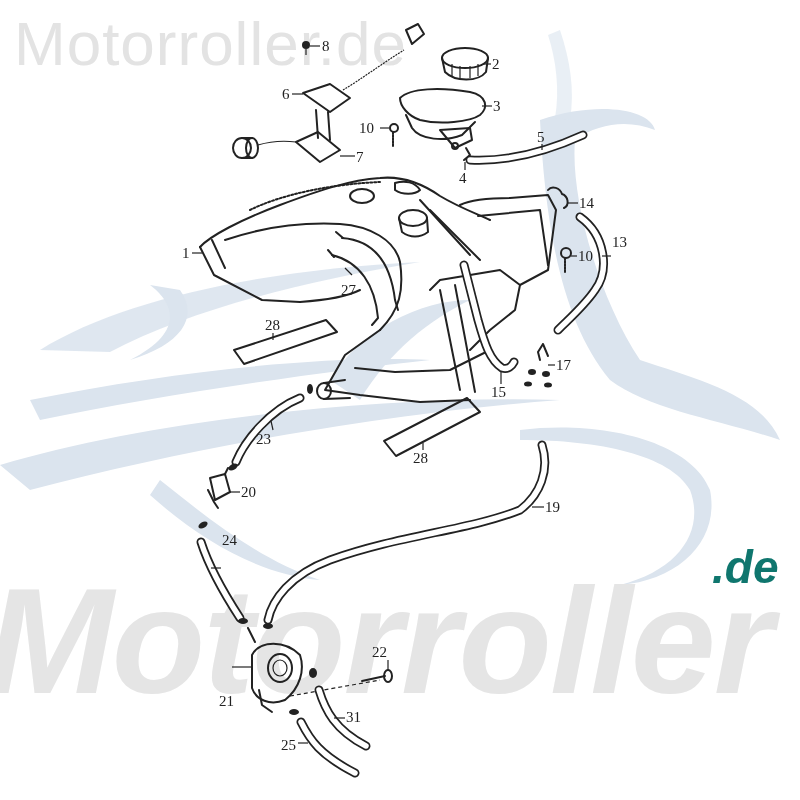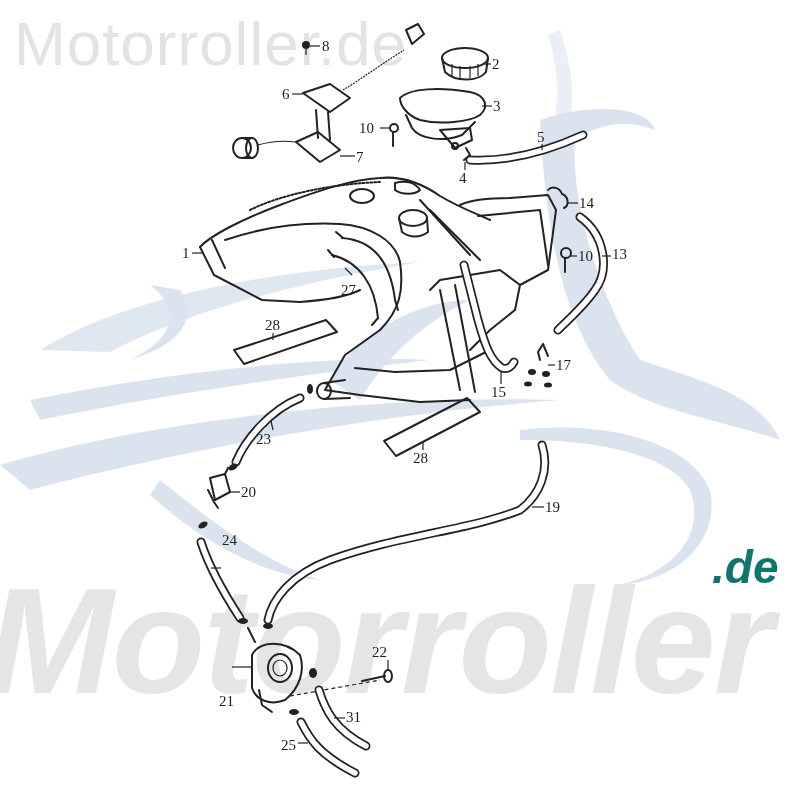--- a/index.html
+++ b/index.html
@@ -209,21 +209,21 @@
   <span class="lbl" style="left:492px;top:57px">2</span>
   <span class="lbl" style="left:493px;top:99px">3</span>
   <span class="lbl" style="left:459px;top:171px">4</span>
   <span class="lbl" style="left:537px;top:130px">5</span>
   <span class="lbl" style="left:282px;top:87px">6</span>
   <span class="lbl" style="left:356px;top:150px">7</span>
   <span class="lbl" style="left:322px;top:39px">8</span>
   <span class="lbl" style="left:359px;top:121px">10</span>
   <span class="lbl" style="left:578px;top:249px">10</span>
   <span class="lbl" style="left:579px;top:196px">14</span>
-  <span class="lbl" style="left:612px;top:247px">13</span>
+  <span class="lbl" style="left:612px;top:235px">13</span>
   <span class="lbl" style="left:491px;top:385px">15</span>
   <span class="lbl" style="left:556px;top:358px">17</span>
   <span class="lbl" style="left:545px;top:500px">19</span>
   <span class="lbl" style="left:241px;top:485px">20</span>
   <span class="lbl" style="left:219px;top:694px">21</span>
   <span class="lbl" style="left:372px;top:645px">22</span>
   <span class="lbl" style="left:256px;top:432px">23</span>
   <span class="lbl" style="left:222px;top:533px">24</span>
   <span class="lbl" style="left:281px;top:738px">25</span>
   <span class="lbl" style="left:346px;top:710px">31</span>

